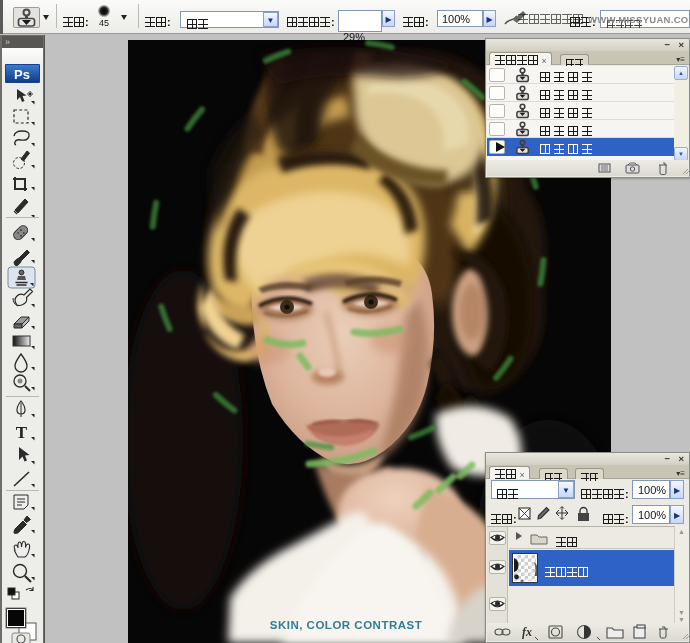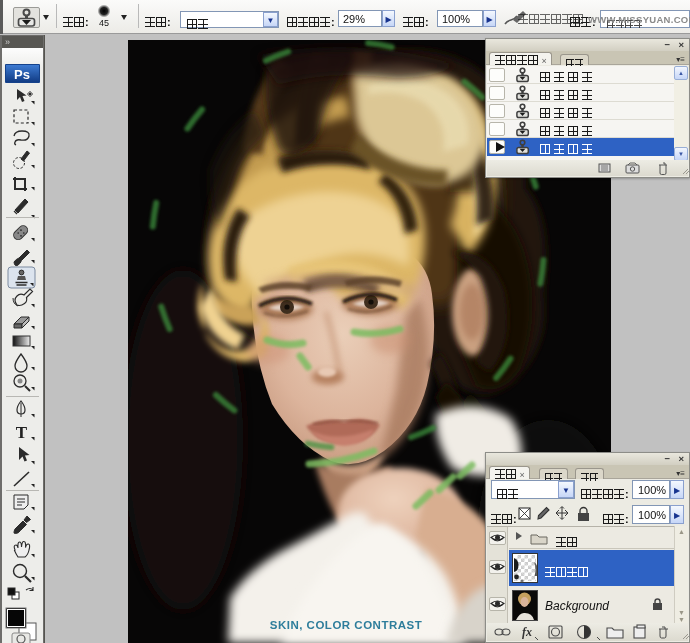--- a/index.html
+++ b/index.html
@@ -75,21 +75,21 @@
     </svg>
  <div class="abs" style="left:96px;top:18px;width:16px;text-align:center;font-size:9px;color:#111">45</div>
  <div class="abs" style="left:121px;top:15px;border-left:3.5px solid transparent;border-right:3.5px solid transparent;border-top:5px solid #222"></div>
  <div class="sep" style="left:138px"></div>
  <div class="abs" style="left:145px;top:12px"><i class="z"></i><i class="y"></i><b style="font-size:11px;color:#111">:</b></div>
 
  <div class="inbox" style="left:180px;top:11px;width:99px;height:17px"></div>
  <div class="abs" style="left:187px;top:14px"><i class="y"></i><i class="z"></i></div>
  <div class="arrbtn" style="left:263px;top:12px;width:15px;height:15px">▼</div>
  <div class="abs" style="left:287px;top:12px"><i class="y"></i><i class="z"></i><i class="y"></i><i class="z"></i><b style="font-size:11px;color:#111">:</b></div>
- <div class="inbox" style="left:338px;top:10px;width:44px;height:17px;font-size:11px;color:#111;padding:2px 0 0 4px">29%</div>
+ <div class="inbox" style="left:338px;top:10px;width:44px;height:17px;font-size:11px;color:#111;padding:20px 0 0 4px">29%</div>
  <div class="arrbtn" style="left:382px;top:10px;width:13px;height:17px;line-height:17px">▶</div>
  <div class="abs" style="left:403px;top:12px"><i class="z"></i><i class="y"></i><b style="font-size:11px;color:#111">:</b></div>
  <div class="inbox" style="left:437px;top:10px;width:46px;height:17px;font-size:11px;color:#111;padding:2px 0 0 4px">100%</div>
  <div class="arrbtn" style="left:483px;top:10px;width:13px;height:17px;line-height:17px">▶</div>
 
  <svg class="abs" style="left:503px;top:8px" width="30" height="20" viewBox="0 0 30 20">
   <path d="M2 16 C6 10 10 14 14 8" fill="none" stroke="#555" stroke-width="1.6"></path>
   <path d="M10 12 L20 3 l3 3 L14 15 z" fill="#666"></path>
  </svg>
 
@@ -498,35 +498,20 @@
       linear-gradient(45deg,#ccc 25%,transparent 25%,transparent 75%,#ccc 75%),
       linear-gradient(45deg,#ccc 25%,#fff 25%,#fff 75%,#ccc 75%);background-size:7px 7px;background-position:0 0,3.5px 3.5px"></span>
      <svg class="abs" style="left:1px;top:1px" width="24" height="28">
               <path d="M0 3 q4.5 2 4.5 7 q0 6 -4.5 7 z" fill="#1b1b1b"></path>
               <circle cx="2.5" cy="22" r="2.4" fill="#222"></circle>
               <path d="M21 7 q3 4 3 9 l0 5 -3.5 0 q2 -7 0 -13 z" fill="#333" opacity=".8"></path>
               <circle cx="8" cy="26" r="1.6" fill="#444" opacity=".7"></circle>
             </svg>
     </span>
     <span class="abs" style="left:36px;top:12px"><i class="zw"></i><i class="yw"></i><i class="zw"></i><i class="yw"></i></span>
-   </div>
-   <div class="abs" style="left:22px;top:60px;width:167px;height:37px;border-bottom:1px solid #c9c6bb">
-    <span class="abs" style="left:3px;top:3px;width:26px;height:31px;background:#000;border:1px solid #444">
-     <svg class="abs" style="left:0;top:0" width="24" height="29">
-      <rect width="24" height="29" fill="#0a0908"></rect>
-      <ellipse cx="11.5" cy="8" rx="6.5" ry="6.5" fill="#c5a05e"></ellipse>
-      <ellipse cx="11.5" cy="11" rx="4" ry="5" fill="#d9b49a"></ellipse>
-      <path d="M3 29 q4 -8 9 -7 q7 0 9 7 z" fill="#e6e2da"></path>
-     </svg>
-    </span>
-    <span class="abs" style="left:36px;top:12px;font-size:12px;font-style:italic;color:#111;font-family:'Liberation Sans'">Background</span>
-    <svg class="abs" style="left:142px;top:10px" width="13" height="14">
-            <rect x="2" y="6" width="9" height="7" fill="#444"></rect>
-            <path d="M4 6 v-1.5 a2.5 2.5 0 0 1 5 0 v1.5" stroke="#444" stroke-width="1.4" fill="none"></path>
-          </svg>
    </div>
    <div class="abs" style="left:190px;top:0;width:0px"></div>
   </div>
 
   <div class="abs" style="right:1px;top:73px;width:14px;height:99px;background:#efede3;border-left:1px solid #cfccc1">
    <div style="text-align:center;font-size:7px;color:#9a9788;margin-top:2px">▲</div>
    <div style="position:absolute;bottom:2px;width:100%;text-align:center;font-size:7px;color:#9a9788">▼<br>▼</div>
   </div>
 
   <div class="abs" style="left:1px;bottom:1px;height:18px;right:1px;background:linear-gradient(#edece4,#dcdacf)">

